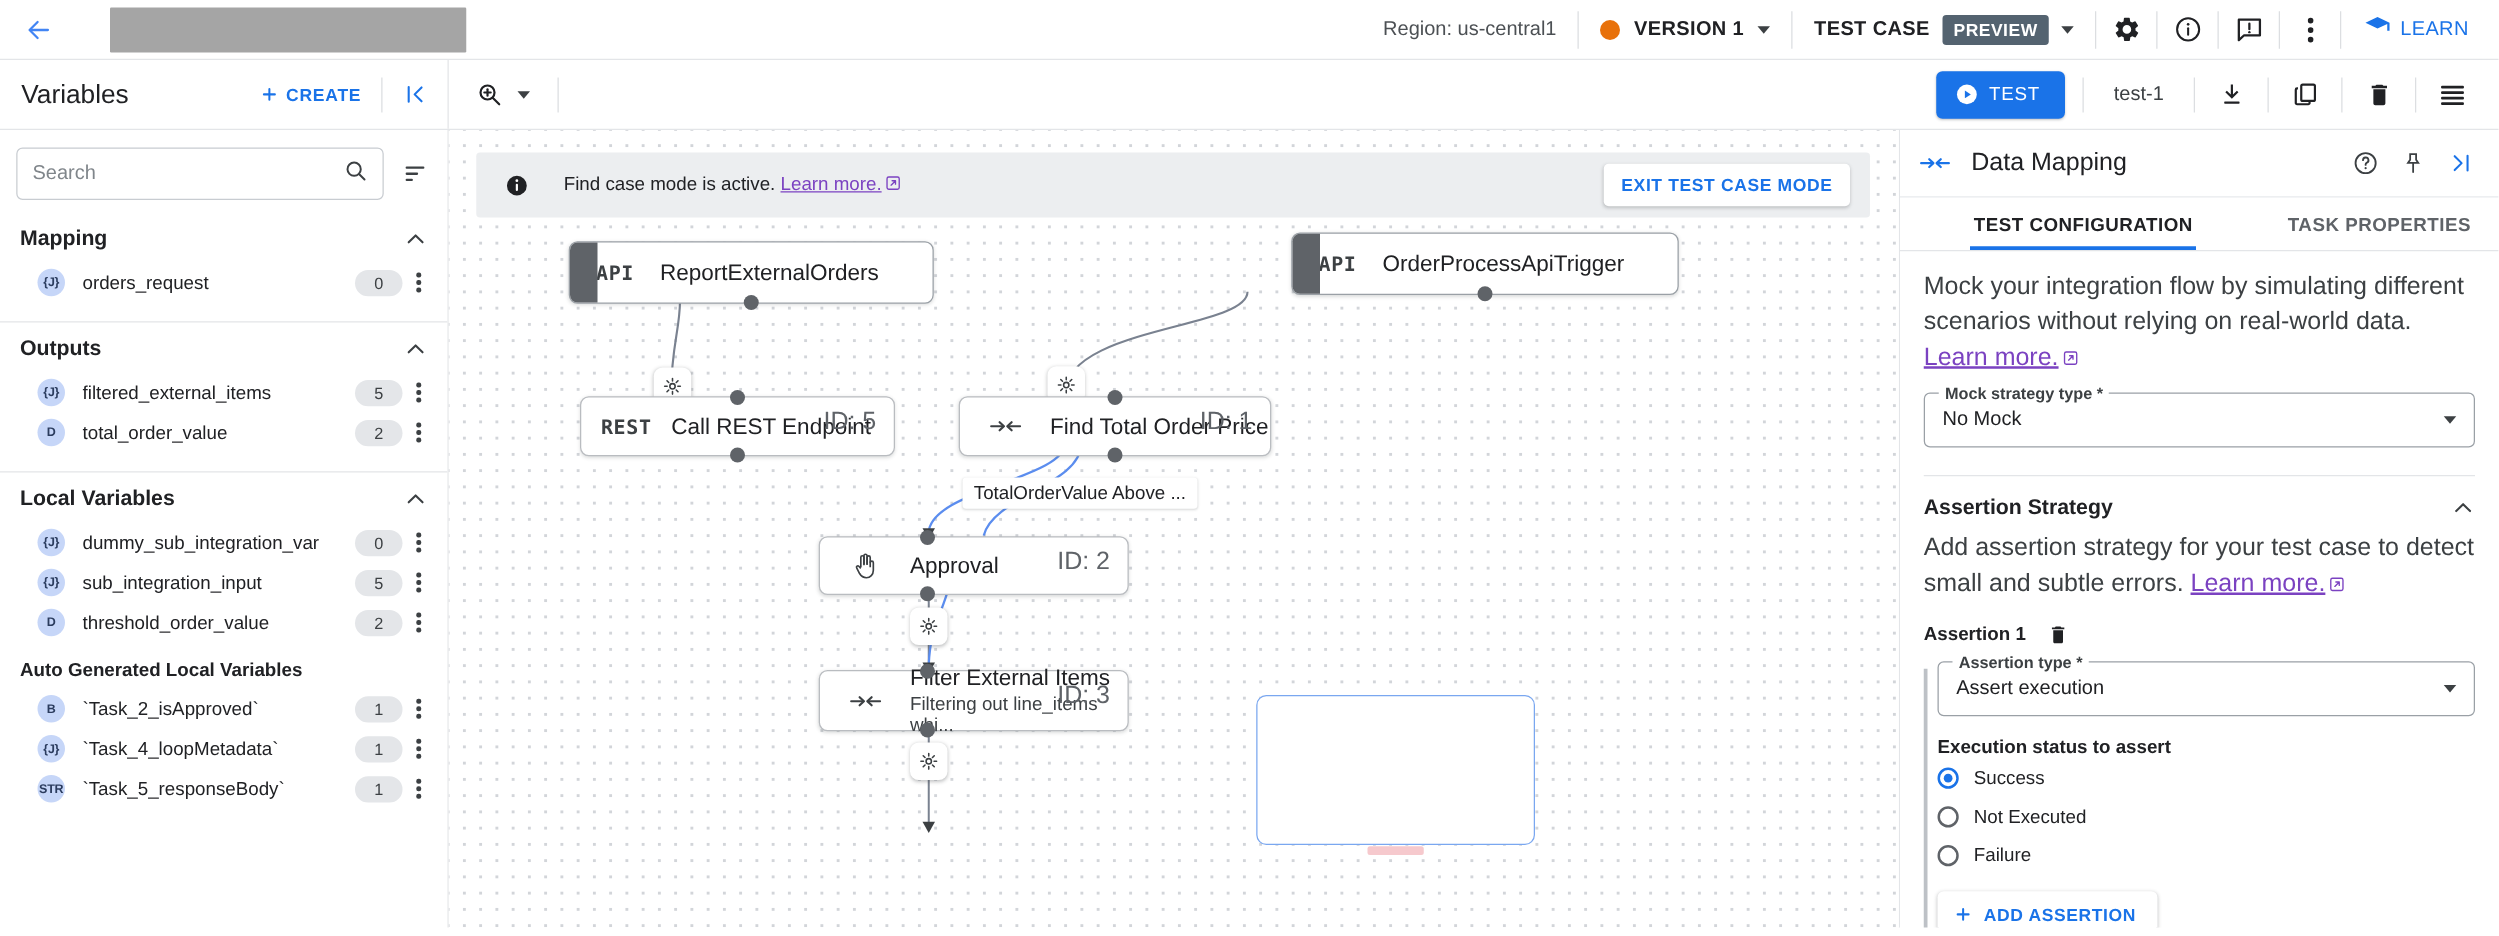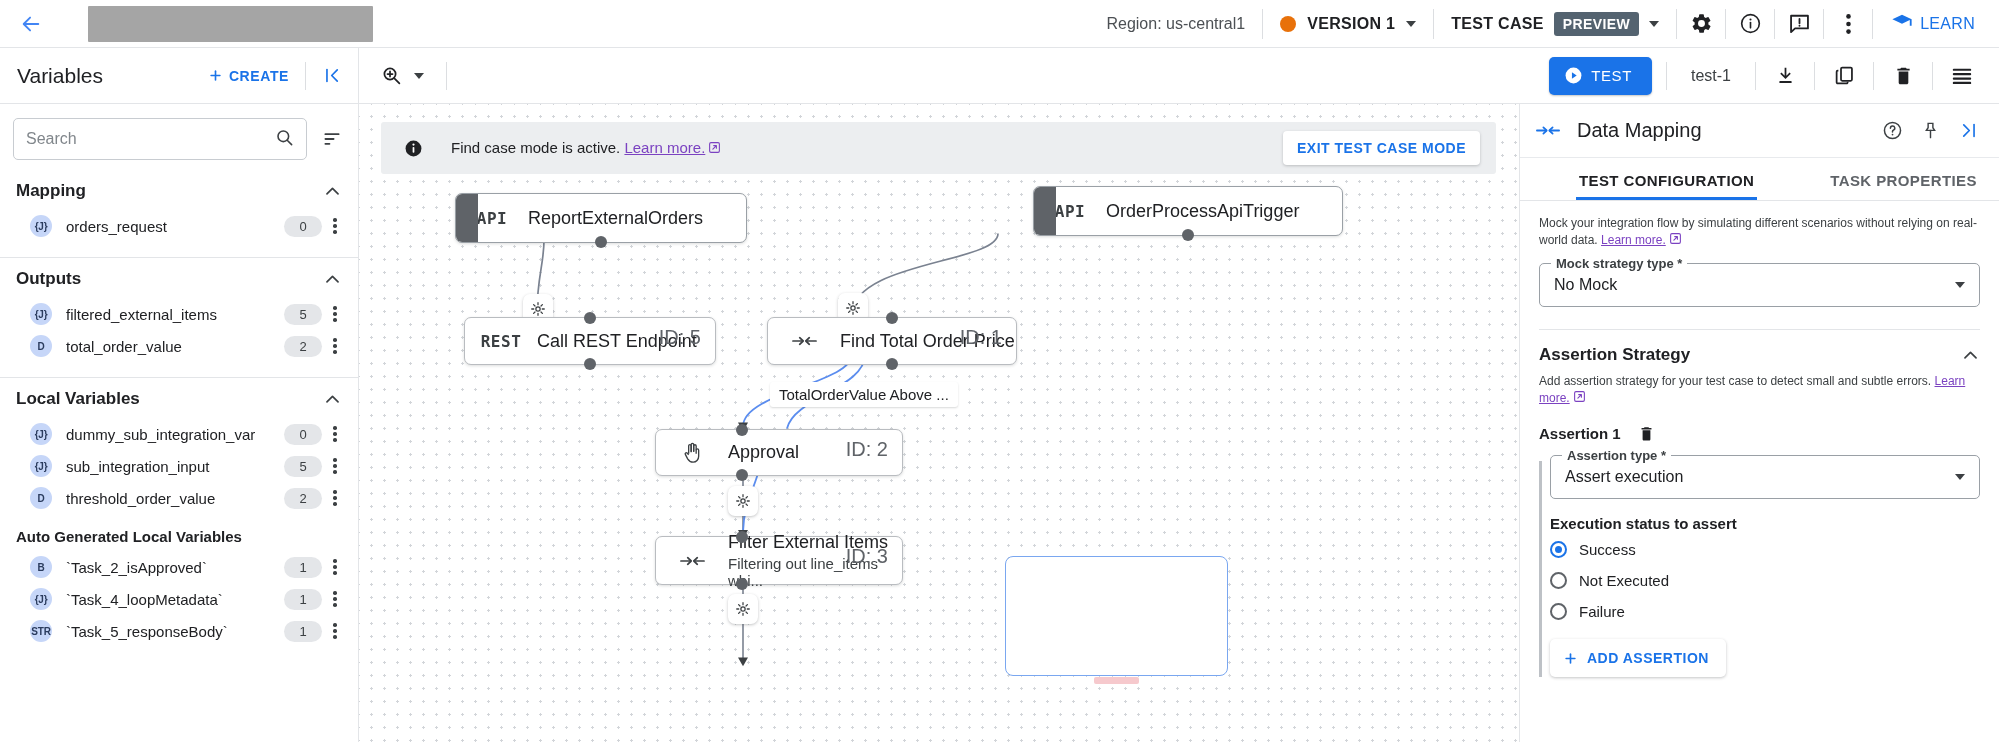--- a/index.html
+++ b/index.html
@@ -127,21 +127,21 @@
      border-bottom:1px solid #e8eaed; }
   .rp-head-ico { color:#1a73e8; display:flex; align-items:center; }
   .rp-title { font-size:20px; color:#202124; margin-left:17px; flex:1 1 auto; }
   .rp-ico { width:38px; height:38px; display:flex; align-items:center; justify-content:center; cursor:pointer; color:#3c4043; }
   .rp-ico.blue { color:#1a73e8; }
   .tabs { display:flex; border-bottom:1px solid #e3e5e8; padding:0 16px; flex:0 0 auto; }
   .tab { font-size:15px; font-weight:600; letter-spacing:.4px; color:#5f6368; padding:14px 3px 11px 3px;
      margin-right:30px; cursor:pointer; white-space:nowrap;margin-left:40px; }
   .tab.active { color:#202124; box-shadow:inset 0 -3px 0 #1a73e8; }
   .rp-content { flex:1 1 auto; overflow:hidden; padding:14px 19px 0 19px; }
-  .rp-desc { font-size:12px; color:#3c4043; line-height:1.42; }
+  .rp-desc { font-size:20px; color:#3c4043; line-height:1.42; }
   .rp-desc a { color:#7b42c1; text-decoration:underline; }
   .field { position:relative; margin-top:13px; height:44px; border:1px solid #9aa0a6; border-radius:5px;
      display:flex; align-items:center; padding:0 14px; cursor:pointer; }
   .field-legend { position:absolute; top:-8px; left:11px; background:#fff; padding:0 5px; font-size:13px;
      font-weight:700; color:#3c4043; white-space:nowrap; }
   .field-val { font-size:16px; color:#202124; flex:1 1 auto; }
   .rp-div { height:1px; background:#e3e5e8; margin:22px 0 0 0; }
   .acc-head { display:flex; align-items:center; padding:15px 0 8px 0; cursor:pointer; }
   .acc-title { font-size:17px; font-weight:700; color:#202124; flex:1 1 auto; }
   .assert-label { display:flex; align-items:center; gap:17px; margin-top:17px; }

